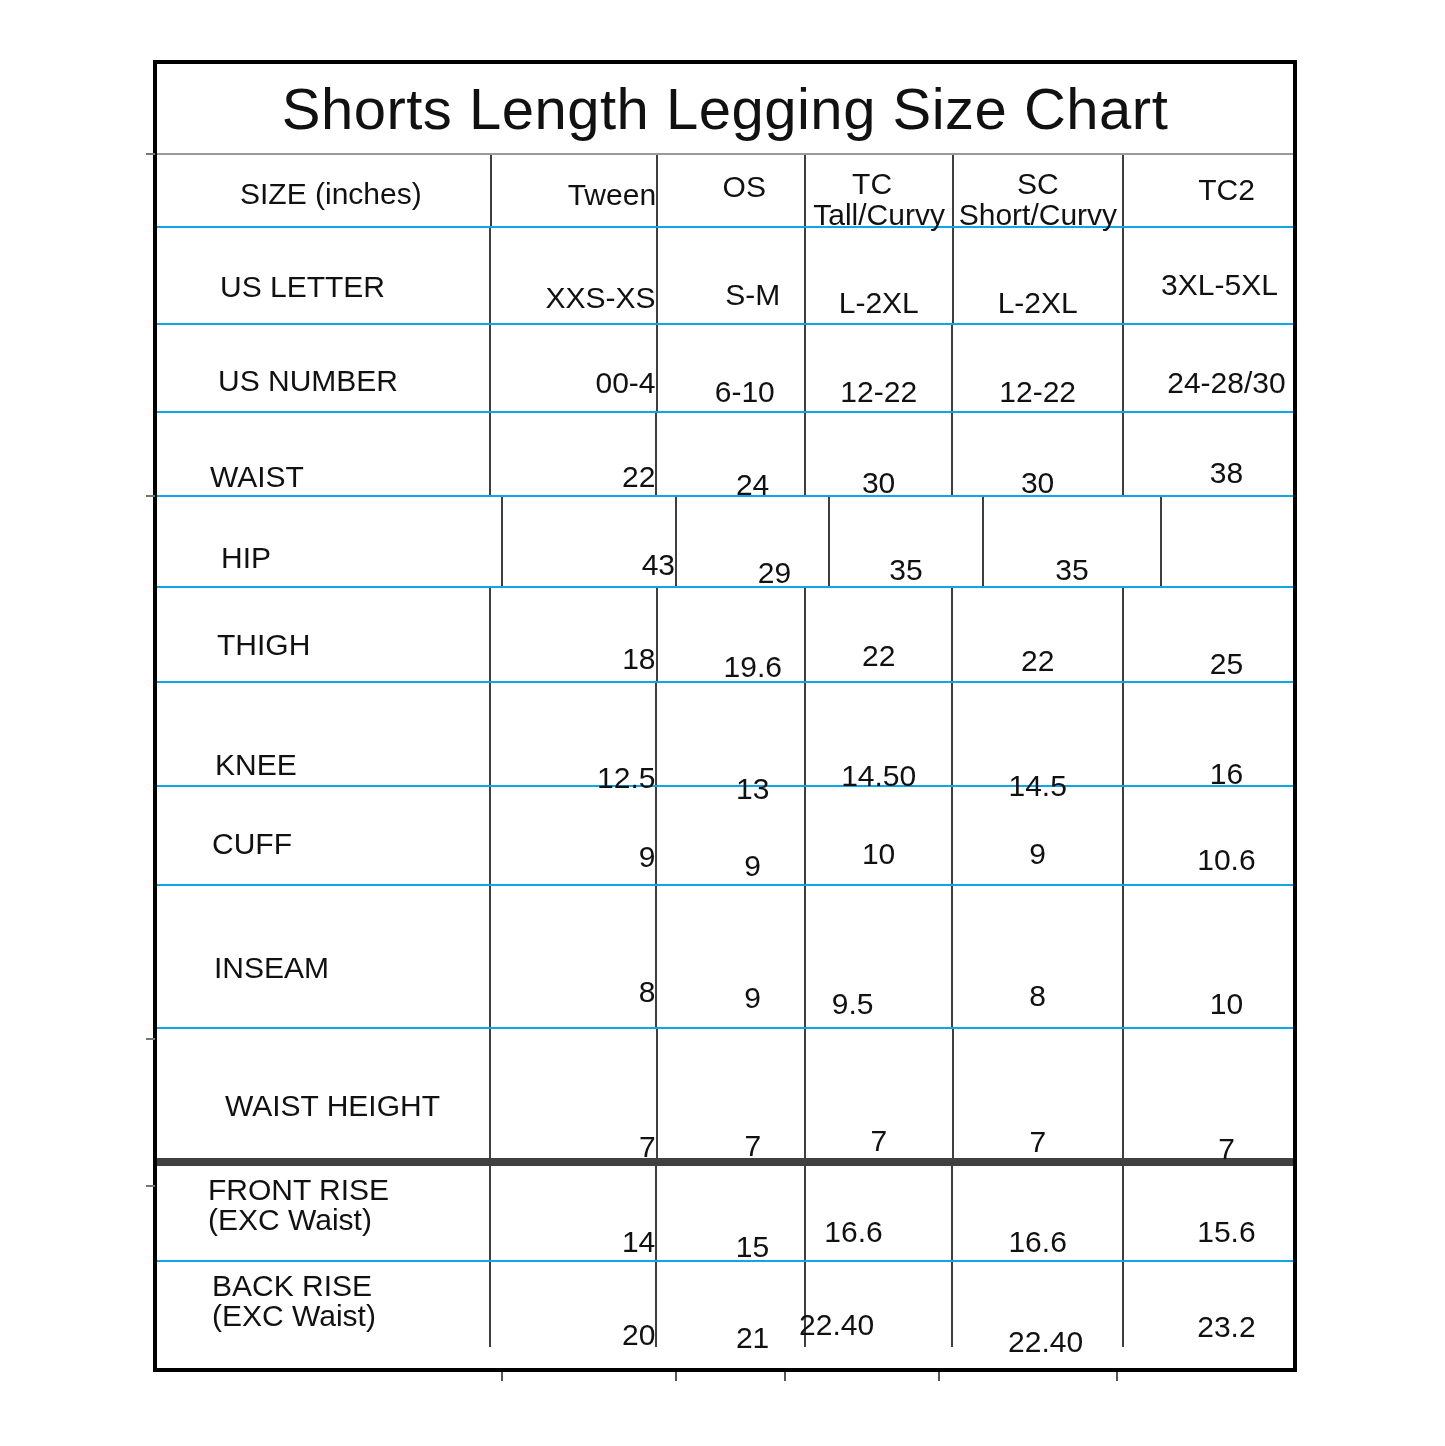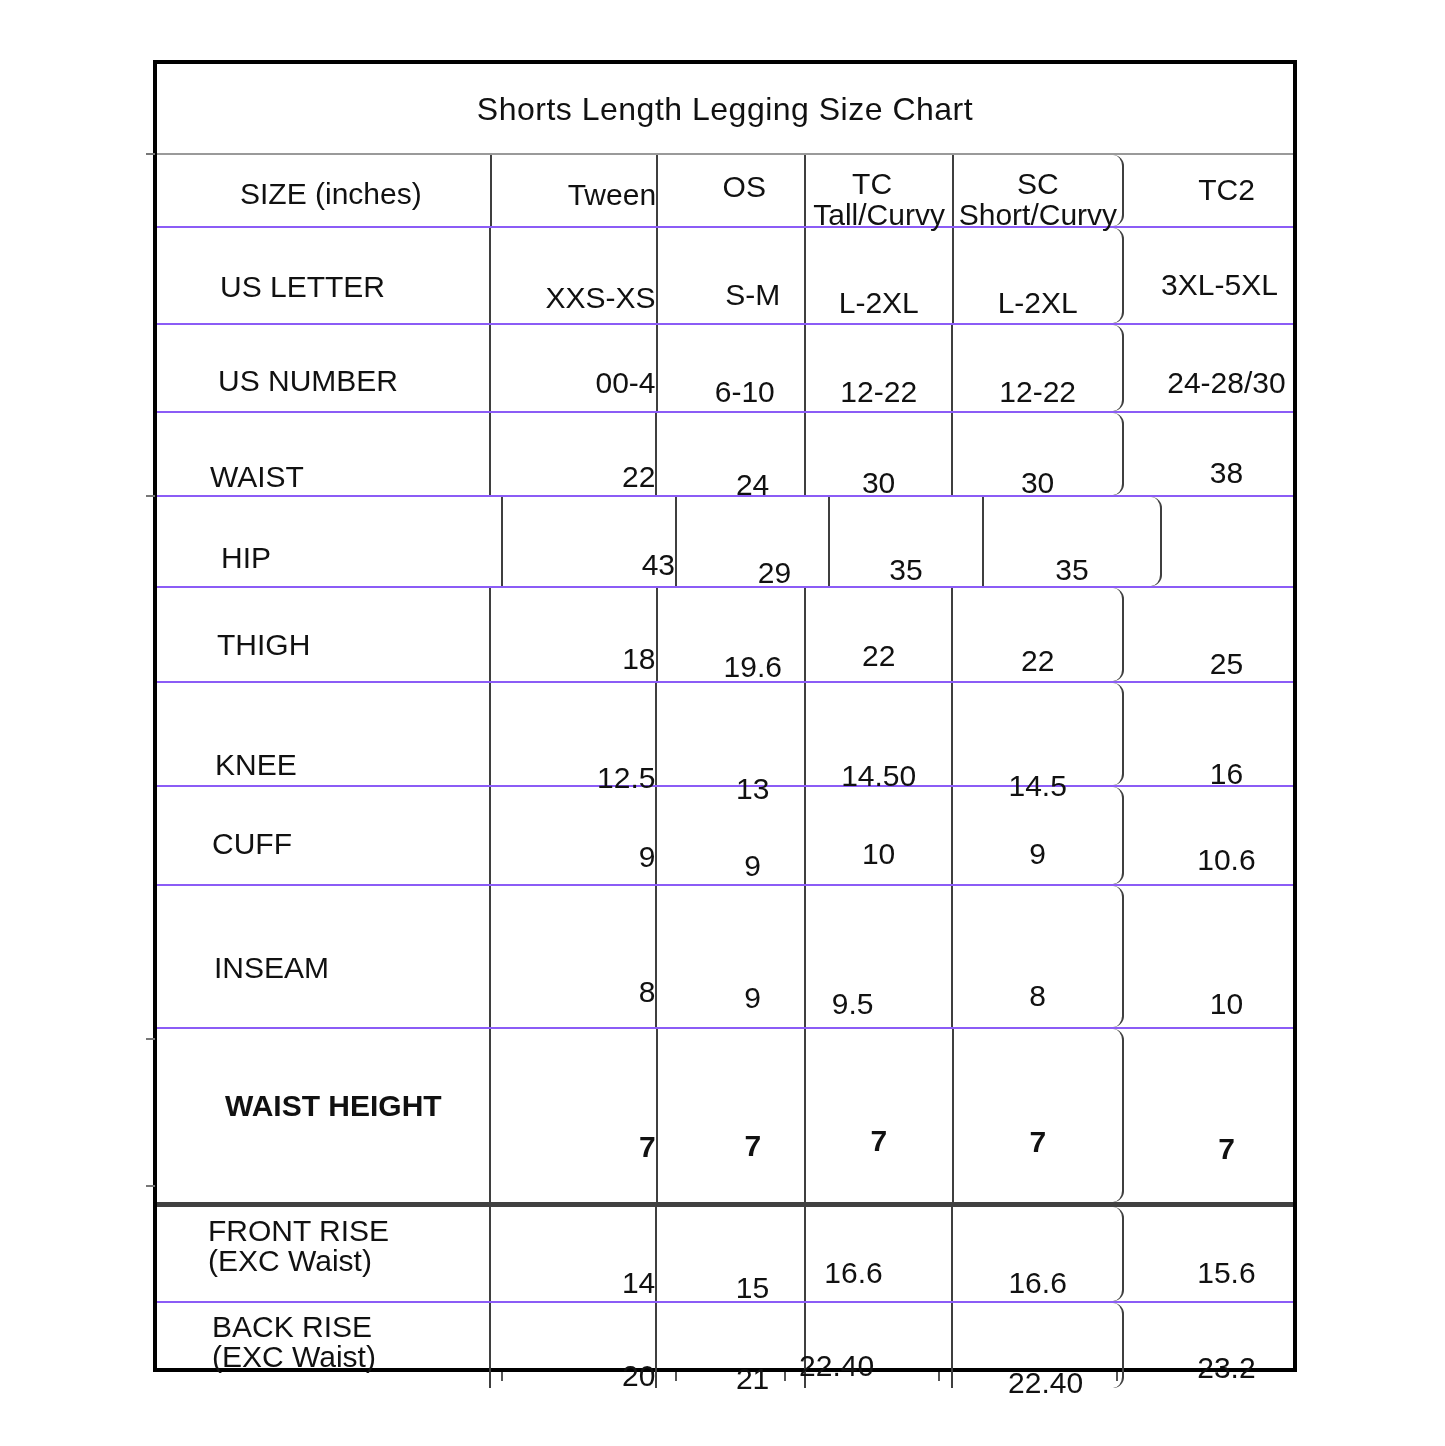--- a/index.html
+++ b/index.html
@@ -13,57 +13,57 @@
 
   
   .chart{
     position:absolute;left:153px;top:60px;
     width:1144px;height:1312px;
     box-sizing:border-box;
     border:4px solid #000000;
     background:#ffffff;
   }
 
-  .row{display:flex;box-sizing:border-box;width:1136px;border-bottom:2px solid #8b5cf6;}
+  .row{display:flex;box-sizing:border-box;width:1136px;border-bottom:2px solid #0ea5e9;}
   .row.last{border-bottom:none;}
 
   
   .r-title{height:91px;border-bottom:2px solid #9a9a9a;display:block;}
   .r-header{height:73px;}
   .r-usletter{height:97px;}
   .r-usnumber{height:88px;}
   .r-waist{height:84px;}
   .r-hip{height:91px;}
   .r-thigh{height:95px;}
   .r-knee{height:104px;}
   .r-cuff{height:99px;}
   .r-inseam{height:143px;}
-  .r-waistheight{height:178px;border-bottom:5px solid #404040;font-weight:bold;}
+  .r-waistheight{height:137px;border-bottom:8px solid #404040;}
   .r-frontrise{height:96px;}
   .r-backrise{height:85px;}
 
   
   .cell{box-sizing:border-box;border-right:2px solid #3f3f3f;overflow:visible;
         font-size:30px;line-height:34px;padding-top:var(--pt,0px);}
   .cell.clast{border-right:none;padding-left:36px;}
   .c0{width:346px;}
   .c1{width:174px;text-align:right;}
   .c2{width:109px;text-align:center;margin-left:44px;}
   .c3{width:154px;text-align:center;}
-  .c4{width:178px;text-align:center;border-radius:11px;}
+  .c4{width:178px;text-align:center;}
   .c5{width:175px;text-align:center;}
 
   .cell .t{display:inline-block;transform:translateX(var(--dx,0px));}
   .cell .l2{display:block;}
 
   .label-cell{padding-left:var(--pl,60px);text-align:left;}
 
   .title-cell{
     text-align:center;padding-top:18px;
-    font-size:32px;line-height:54px;letter-spacing:0.5px;
+    font-size:58px;line-height:54px;letter-spacing:0.5px;
   }
 
   .hdr{line-height:31px;}
 
   
   .tick{position:absolute;left:146px;width:9px;height:2px;background:#777777;}
   
   .stub{position:absolute;top:1372px;width:2px;height:9px;background:#555555;}
 </style>
 </head>

